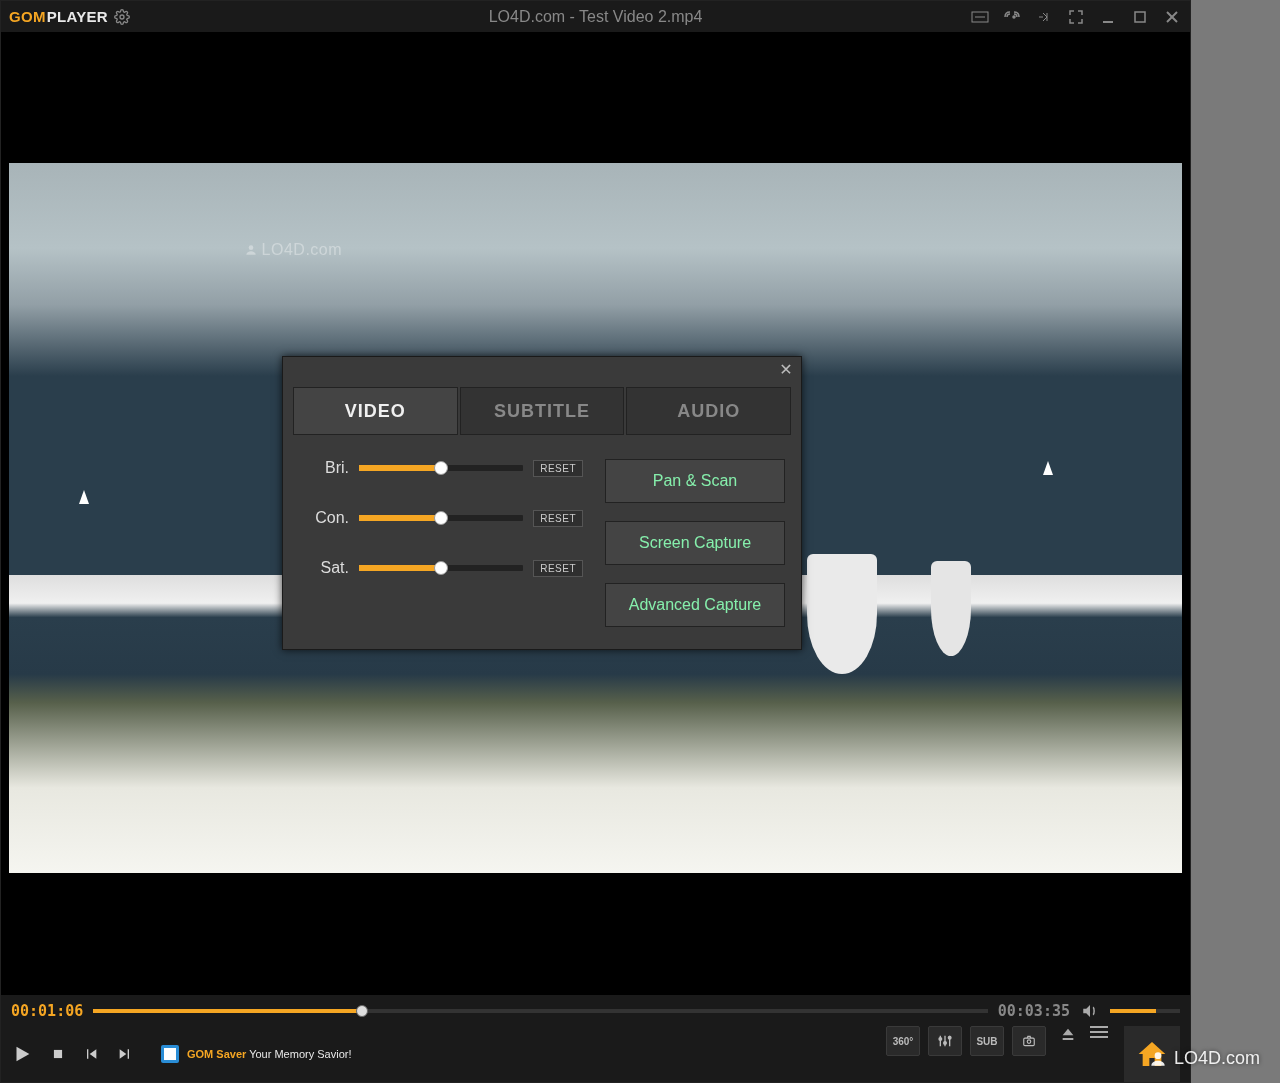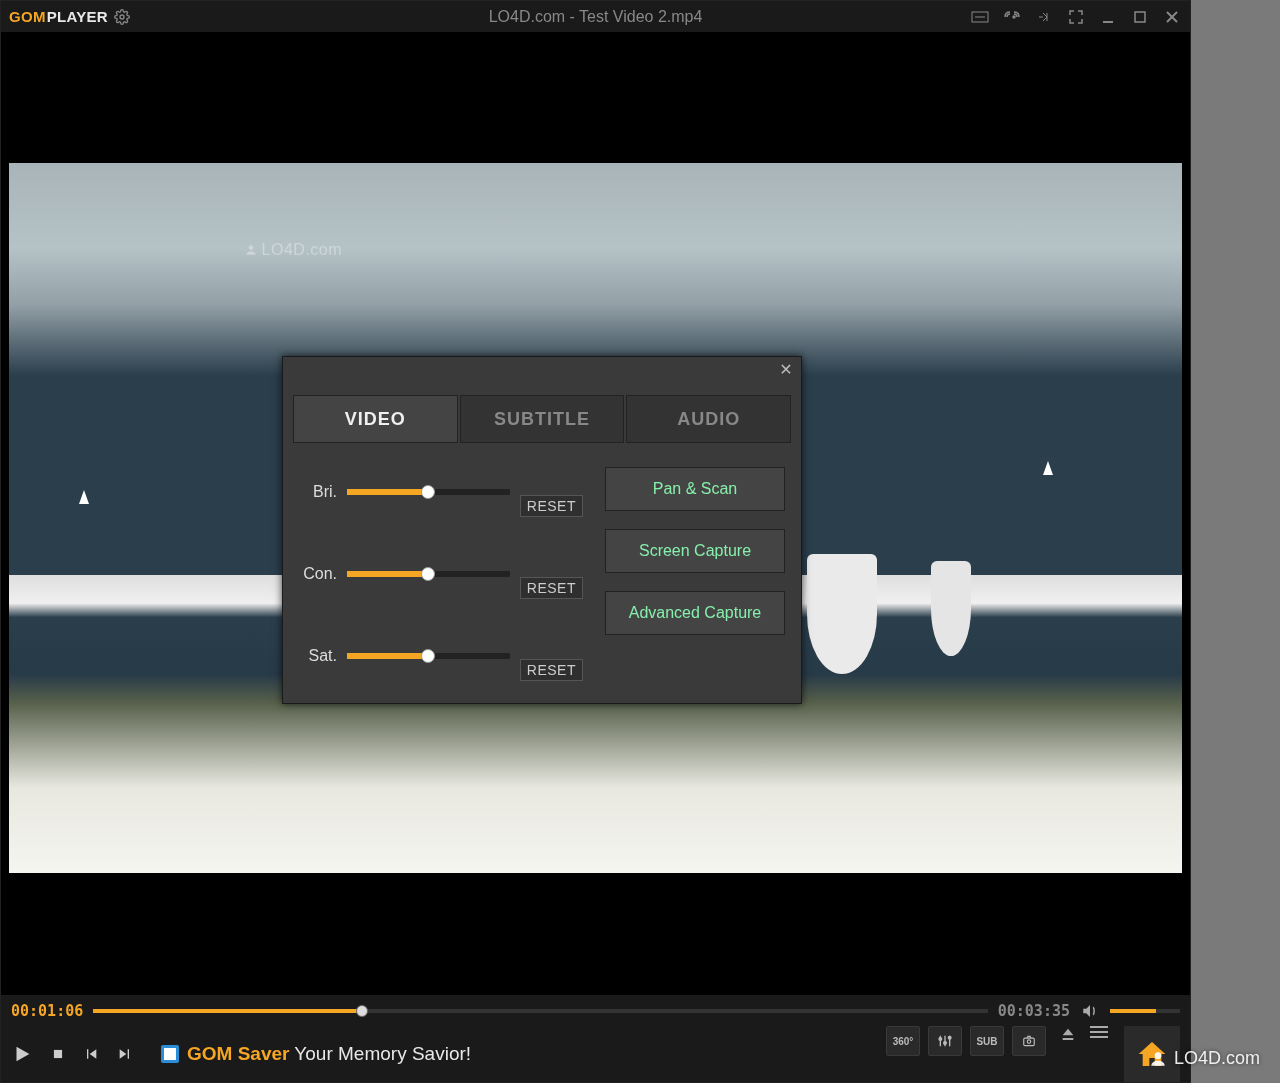--- a/index.html
+++ b/index.html
@@ -52,38 +52,38 @@
   .popup {
     position:absolute; left:281px; top:323px; width:520px;
     background:#3a3a3a; border:1px solid #1a1a1a; box-shadow:0 0 8px rgba(0,0,0,.7);
   }
   .popup-title { height:24px; display:flex; justify-content:flex-end; align-items:center; padding:0 6px; }
   .popup-close { color:#bbb; cursor:pointer; font-size:16px; width:18px; text-align:center; }
   .tabs { display:flex; margin:6px 10px 0 10px; gap:2px; }
   .tab {
     flex:1; height:48px; display:flex; align-items:center; justify-content:center;
     font-size:18px; font-weight:600; letter-spacing:1px; color:#888;
-    background:#333; border:1px solid #222; cursor:pointer;margin-top:8px;
+    background:#333; border:1px solid #222; cursor:pointer;
   }
   .tab.active { background:#444; color:#f0f0f0; }
   .popup-body { padding:24px 16px 22px 16px; display:flex; gap:22px; }
   .sliders { flex:1; display:flex; flex-direction:column; gap:32px; }
   .slider-row { display:flex; align-items:center; gap:10px; }
-  .slider-label { width:38px; color:#ddd; font-size:16px; text-align:right; }
+  .slider-label { width:38px; color:#ddd; font-size:16px; text-align:right;margin-left:12px; }
   .slider {
     flex:1; height:6px; background:#222; position:relative; border-radius:1px;
   }
   .slider-fill { position:absolute; left:0; top:0; bottom:0; width:50%; background:#f5a623; }
   .slider-thumb {
     position:absolute; top:50%; left:50%; transform:translate(-50%,-50%);
     width:14px; height:14px; border-radius:50%; background:#fff; border:1px solid #999;
   }
   .reset-btn {
-    padding:2px 6px; font-size:14px; letter-spacing:.5px; color:#ccc;
-    background:#2f2f2f; border:1px solid #555; cursor:pointer;margin-top:28px;
+    padding:2px 6px; font-size:10px; letter-spacing:.5px; color:#ccc;
+    background:#2f2f2f; border:1px solid #555; cursor:pointer;
   }
   .side-btns { width:180px; display:flex; flex-direction:column; gap:18px; }
   .side-btn {
     height:44px; background:#444; border:1px solid #222; color:#86efac;
     font-size:16px; display:flex; align-items:center; justify-content:center; cursor:pointer;
   }
 
   
   .progressbar {
     height:32px; background:#1a1a1a; display:flex; align-items:center;
@@ -103,21 +103,21 @@
   .vol-fill { position:absolute; left:0; top:0; bottom:0; width:65%; background:#f5a623; }
 
   
   .controlbar {
     height:56px; background:#1a1a1a; display:flex; align-items:center;
     padding:0 10px; gap:18px; position:relative;
   }
   .ctrl-btn { color:#ccc; cursor:pointer; display:flex; align-items:center; justify-content:center; }
   .ctrl-btn.big svg { width:22px; height:22px; }
   .marquee {
-    margin-left:10px; display:flex; align-items:center; gap:8px; font-size:19px;
+    margin-left:10px; display:flex; align-items:center; gap:8px; font-size:11px;
   }
   .marquee .doc-ico { width:18px; height:18px; background:#2a8dd6; display:inline-block; border-radius:2px; position:relative; }
   .marquee .doc-ico::after { content:""; position:absolute; inset:3px; background:#fff; }
   .marquee .gom { color:#f5a623; font-weight:600; }
   .marquee .rest { color:#e8e8e8; }
   .ctrl-right { margin-left:auto; display:flex; align-items:flex-start; gap:8px; }
   .tool-btn {
     width:34px; height:30px; background:#2a2a2a; border:1px solid #3a3a3a;
     color:#bbb; display:flex; align-items:center; justify-content:center;
     font-size:10px; font-weight:700; cursor:pointer; border-radius:2px;

